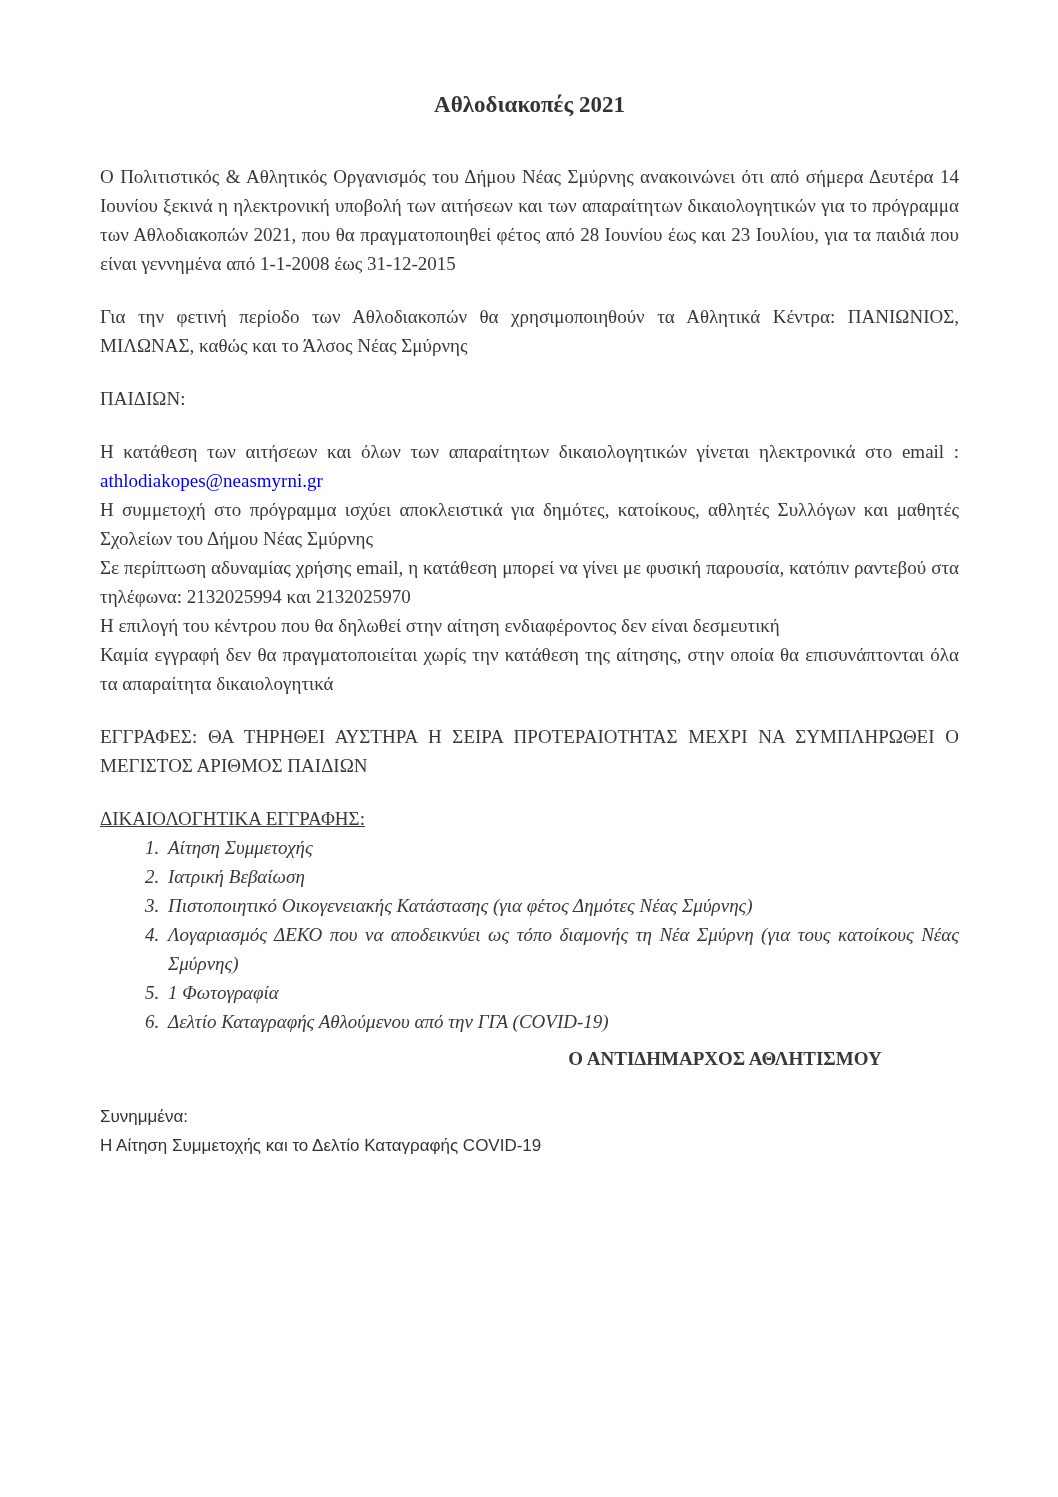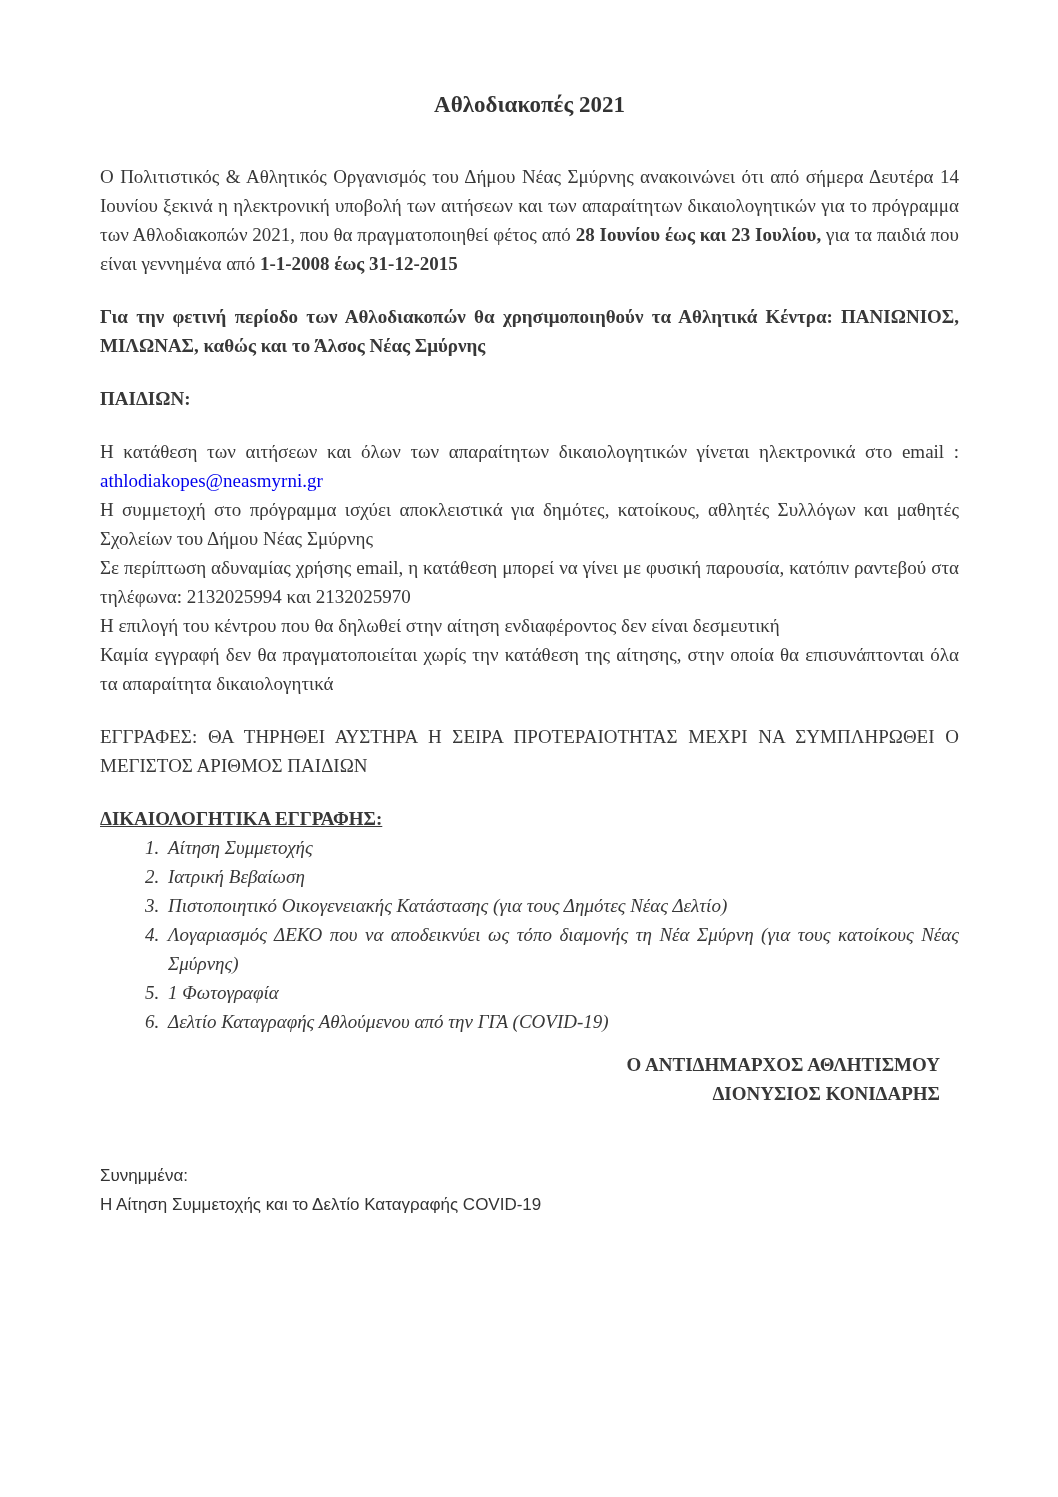--- a/index.html
+++ b/index.html
@@ -29,47 +29,47 @@
     color: #333333;
   }
   p {
     margin: 0;
     text-align: justify;
   }
   .gap {
     margin-top: 24px;
   }
   .bold {
-    font-weight: bold;
+    font-weight: normal;
   }
   .underline {
     text-decoration: underline;
   }
   a.email-link {
     color: #0000ee;
     cursor: pointer;
   }
   ol.doc-list {
     margin: 0;
     padding: 0 0 0 64px;
   }
   ol.doc-list li {
     text-align: justify;
     padding-left: 4px;
     font-style: italic;
   }
   .signature {
-    margin-top: 14px;
+    margin-top: 8px;
     margin-left: 410px;
     width: 430px;
-    text-align: right;
+    text-align: center;
     font-weight: bold;
   }
   .attachments {
-    margin-top: 53px;
+    margin-top: 29px;
     font-family: "Liberation Sans", "DejaVu Sans", sans-serif;
     font-size: 17px;
     line-height: 29px;
     color: #333333;
   }
   .attachments p {
     text-align: left;
   }
 </style>
 </head>
@@ -96,29 +96,28 @@
   <p>Καμία εγγραφή δεν θα πραγματοποιείται χωρίς την κατάθεση της αίτησης, στην οποία θα επισυνάπτονται όλα τα απαραίτητα δικαιολογητικά</p>
 
 
   <p class="gap">ΕΓΓΡΑΦΕΣ:   ΘΑ ΤΗΡΗΘΕΙ ΑΥΣΤΗΡΑ Η ΣΕΙΡΑ ΠΡΟΤΕΡΑΙΟΤΗΤΑΣ ΜΕΧΡΙ ΝΑ ΣΥΜΠΛΗΡΩΘΕΙ Ο ΜΕΓΙΣΤΟΣ ΑΡΙΘΜΟΣ ΠΑΙΔΙΩΝ</p>
 
   <p class="gap bold underline">ΔΙΚΑΙΟΛΟΓΗΤΙΚΑ ΕΓΓΡΑΦΗΣ:</p>
 
   <ol class="doc-list">
     <li>Αίτηση Συμμετοχής</li>
     <li>Ιατρική Βεβαίωση</li>
-    <li>Πιστοποιητικό Οικογενειακής Κατάστασης (για τους Δημότες Νέας Δελτίο)</li>
+    <li>Πιστοποιητικό Οικογενειακής Κατάστασης (για φέτος Δημότες Νέας Σμύρνης)</li>
     <li>Λογαριασμός ΔΕΚΟ που να αποδεικνύει ως τόπο διαμονής τη Νέα Σμύρνη (για τους κατοίκους Νέας Σμύρνης)</li>
     <li>1 Φωτογραφία</li>
     <li>Δελτίο Καταγραφής Αθλούμενου από την ΓΓΑ (COVID-19)</li>
   </ol>
 
   <div class="signature">
     <div>Ο ΑΝΤΙΔΗΜΑΡΧΟΣ ΑΘΛΗΤΙΣΜΟΥ</div>
-    <div>ΔΙΟΝΥΣΙΟΣ ΚΟΝΙΔΑΡΗΣ</div>
   </div>
 
   <div class="attachments">
     <p>Συνημμένα:</p>
     <p>Η Αίτηση Συμμετοχής και το Δελτίο Καταγραφής COVID-19</p>
   </div>
 
 </div>
 
 </body></html>

